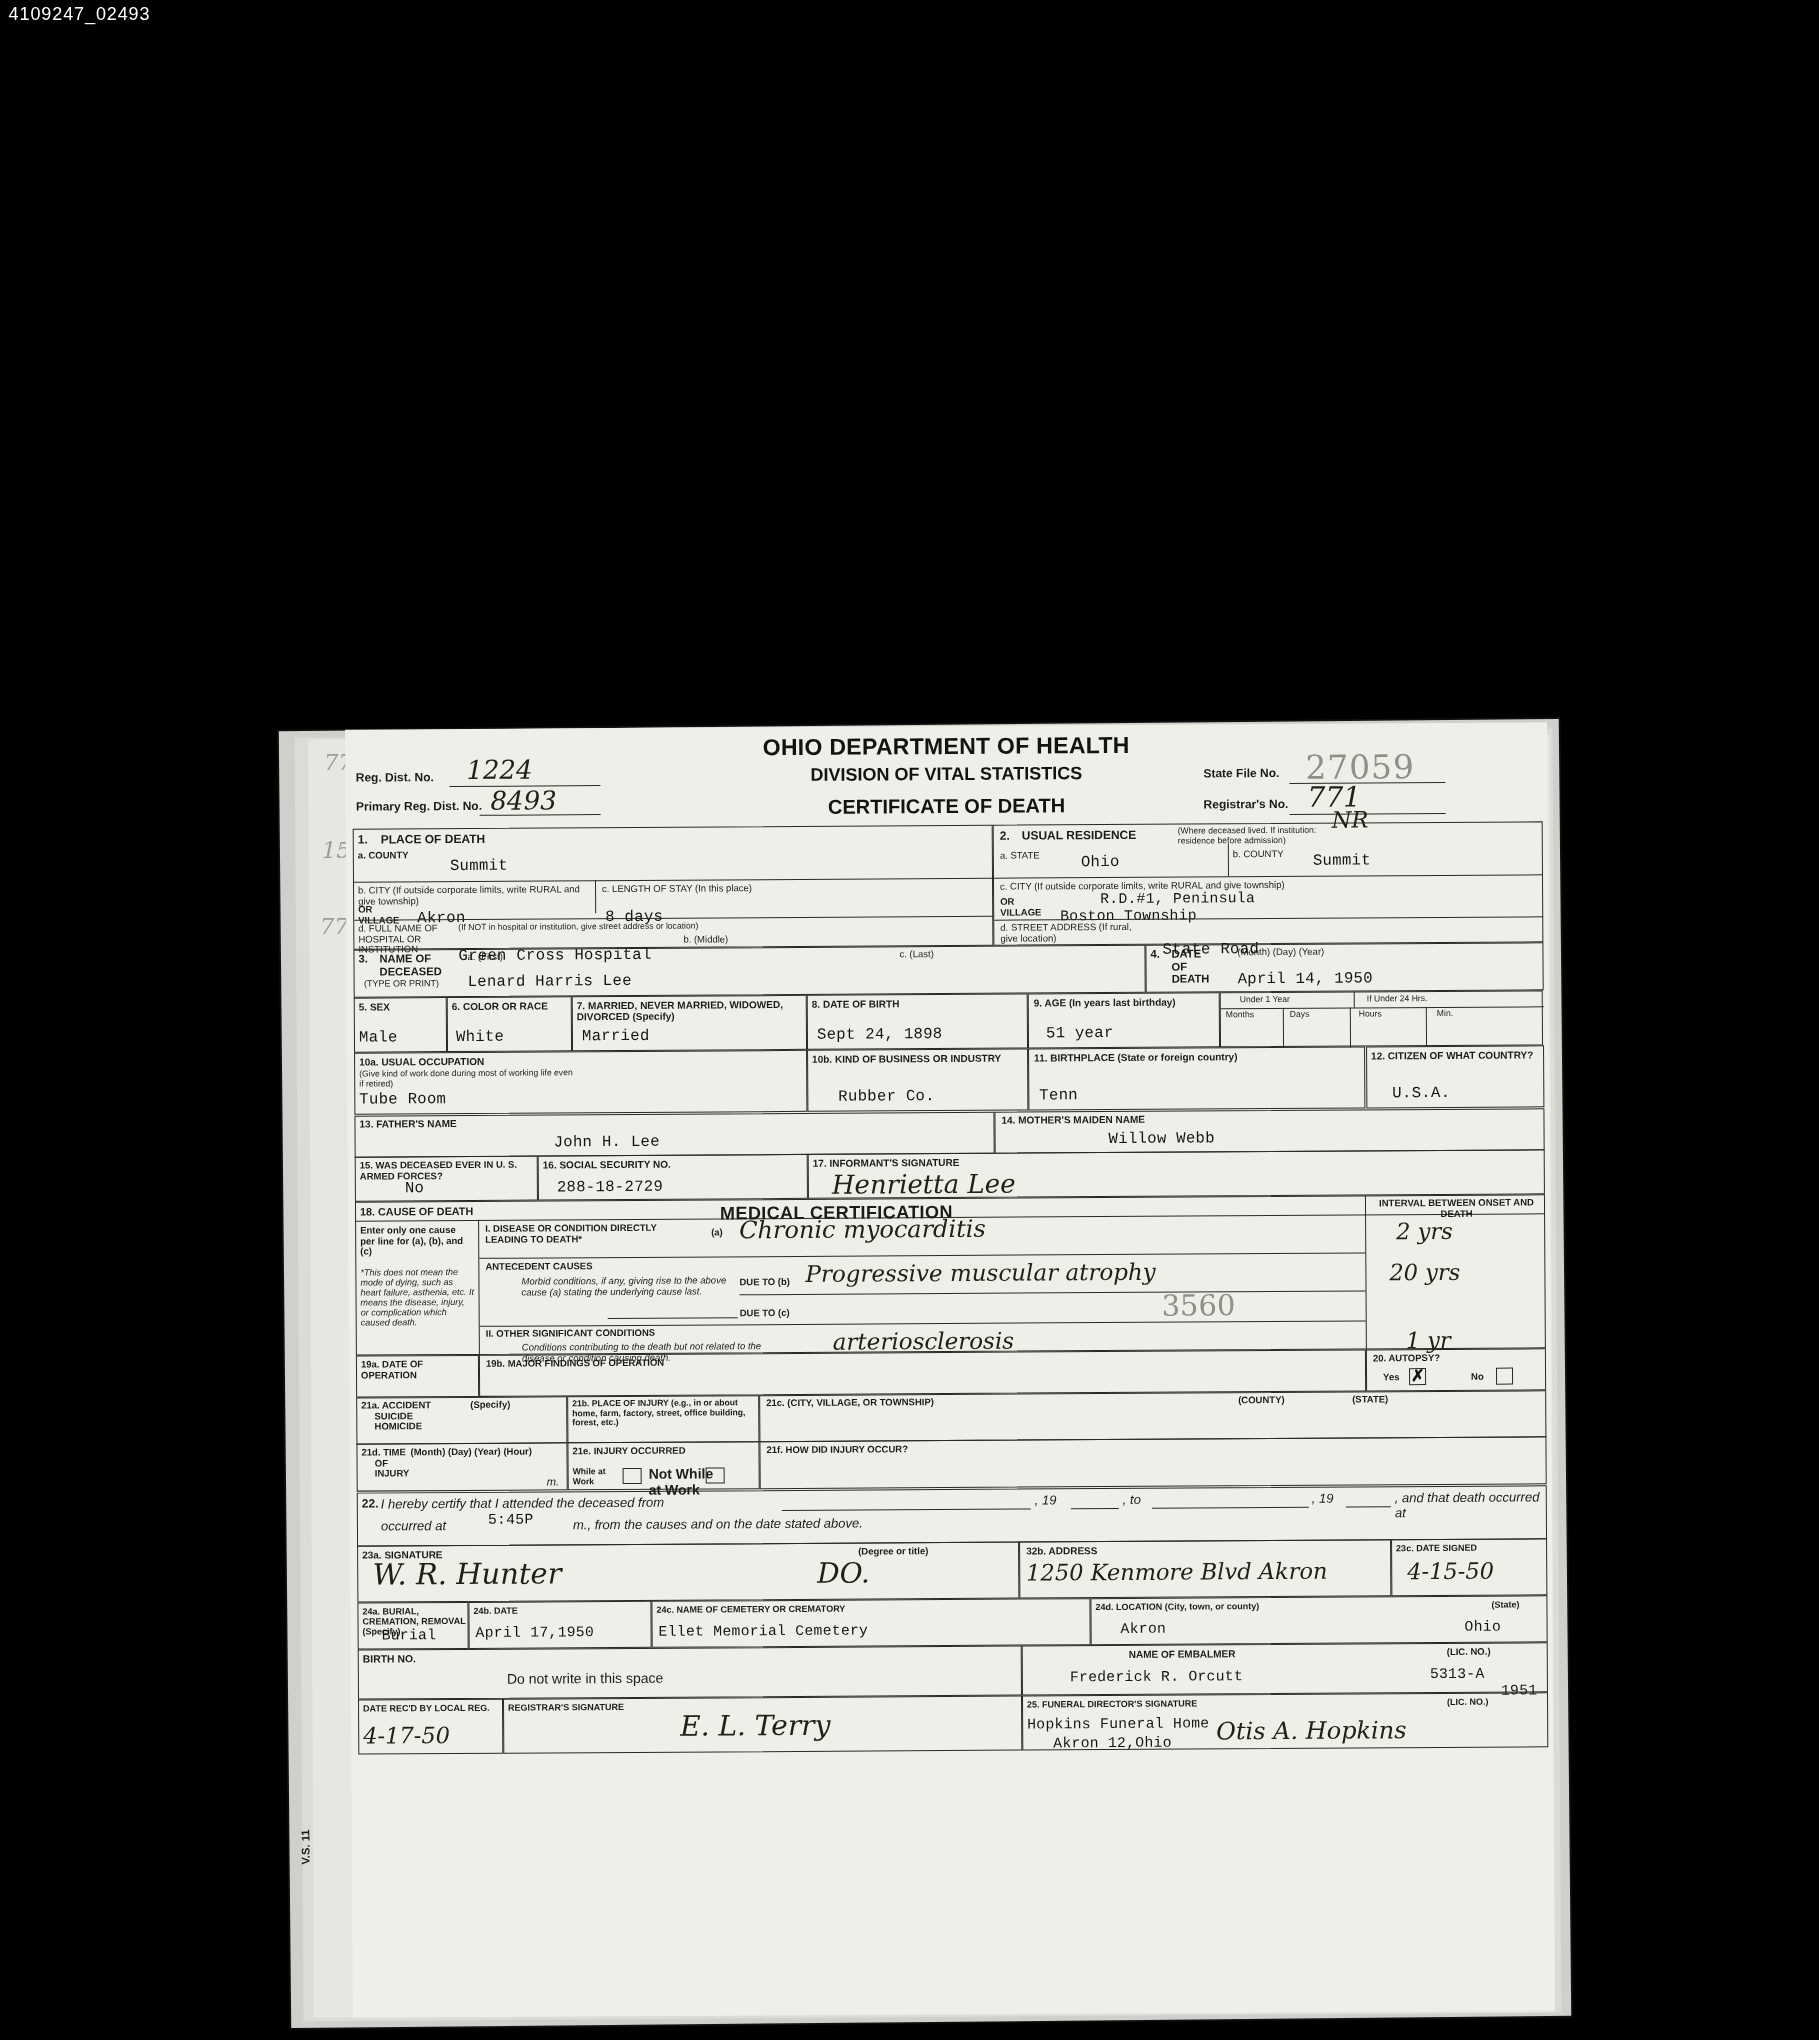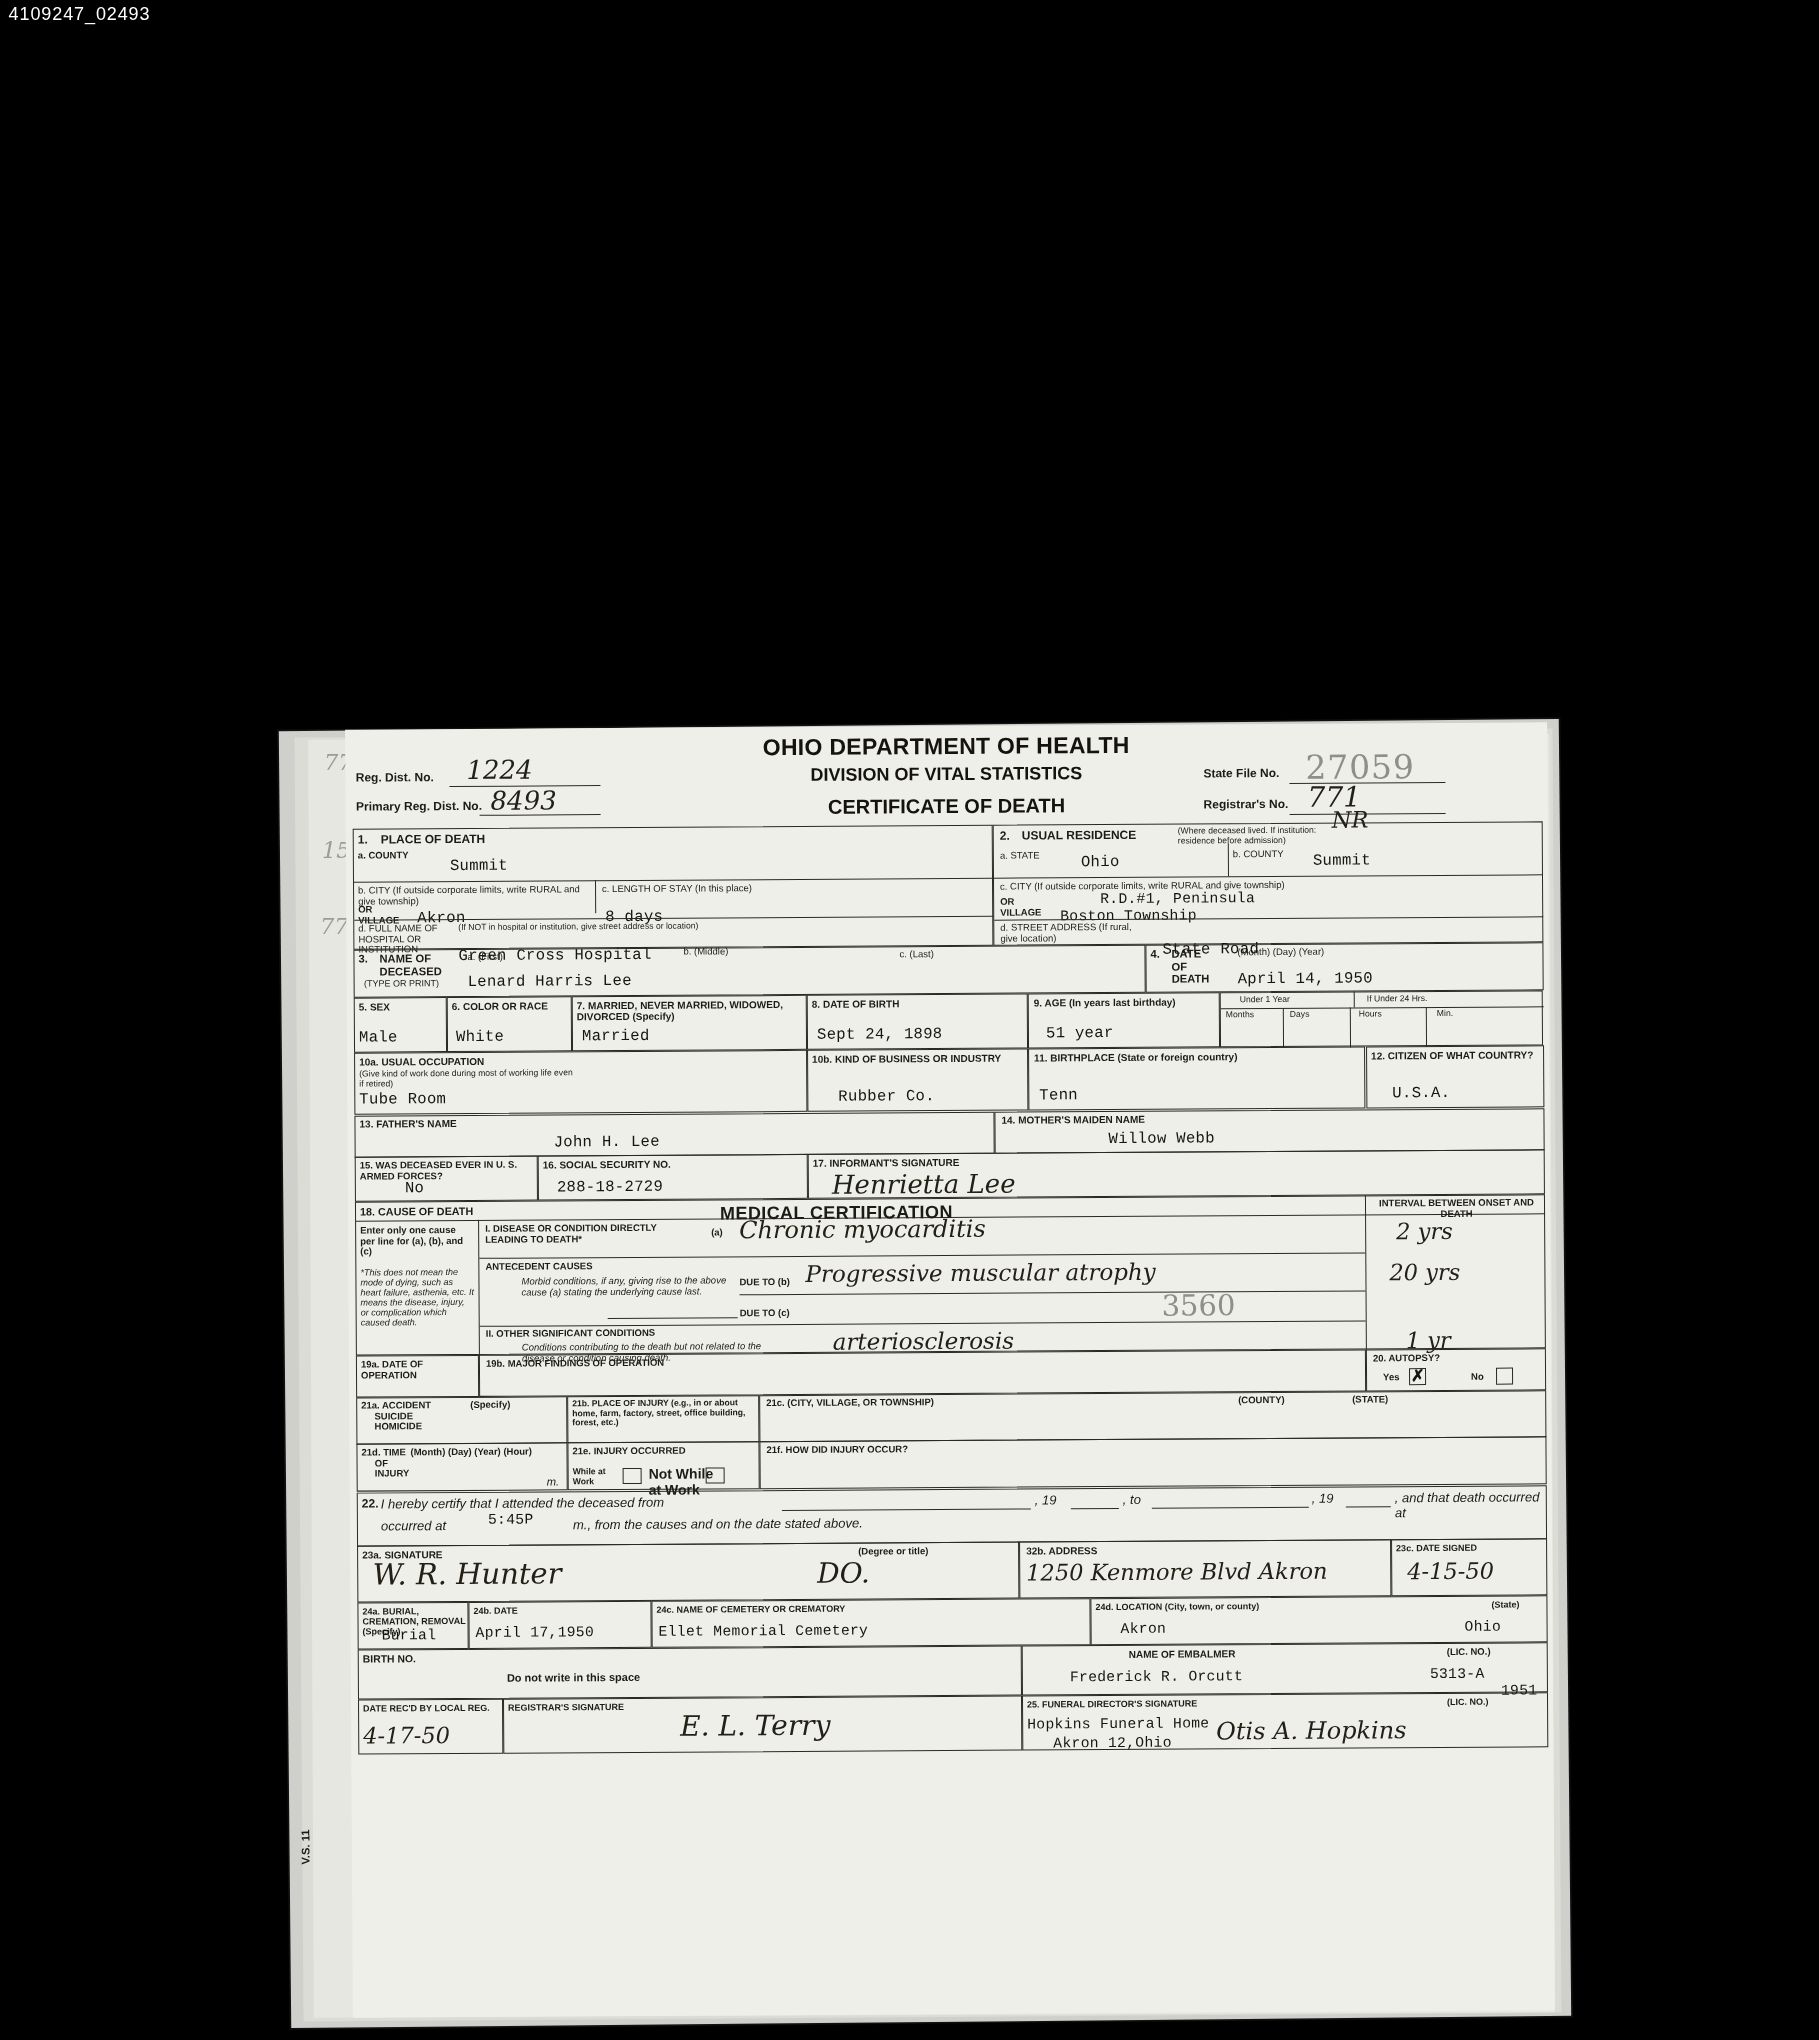--- a/index.html
+++ b/index.html
@@ -156,21 +156,21 @@
       <div class="lbl sm" style="left:654px;top:197px;width:138px;">d. STREET ADDRESS (If rural, give location)</div>
       <div class="val" style="left:816px;top:216px;">State Road</div>
 
       <div class="bx" style="left:7px;top:220px;width:792px;height:48px;"></div>
       <div class="bx" style="left:799px;top:220px;width:398px;height:48px;"></div>
 
       <div class="lbl" style="left:12px;top:223px;font-size:11.2px;">3.</div>
       <div class="lbl" style="left:33px;top:223px;font-size:11.2px;width:80px;">NAME OF DECEASED</div>
       <div class="lbl sm" style="left:17.3px;top:249px;font-size:9px;">(TYPE OR PRINT)</div>
       <div class="lbl sm" style="left:121px;top:223px;">a. (First)</div>
-      <div class="lbl sm" style="left:337px;top:219px;text-align:center;">b. (Middle)</div>
+      <div class="lbl sm" style="left:337px;top:207px;text-align:center;">b. (Middle)</div>
       <div class="lbl sm" style="left:553px;top:223px;">c. (Last)</div>
       <div class="val" style="left:121px;top:244px;">Lenard  Harris  Lee</div>
 
       <div class="lbl" style="left:804px;top:223px;font-size:11.2px;">4.</div>
       <div class="lbl" style="left:825px;top:223px;font-size:11.2px;">DATE<br>OF<br>DEATH</div>
       <div class="lbl sm" style="left:891px;top:223px;">(Month)    (Day)    (Year)</div>
       <div class="val" style="left:891px;top:246px;">April 14, 1950</div>
 
       <div class="bx" style="left:7px;top:268px;width:93px;height:55px;"></div>
       <div class="bx" style="left:100px;top:268px;width:125px;height:55px;"></div>
@@ -361,21 +361,21 @@
       <div class="lbl sm" style="left:306px;top:877px;font-weight:bold;font-size:9px;"><span>24c.</span> <span>NAME OF CEMETERY OR CREMATORY</span></div>
       <div class="val sm" style="left:308px;top:896px;font-size:14.7px;">Ellet Memorial Cemetery</div>
       <div class="lbl sm" style="left:745px;top:877px;font-weight:bold;font-size:9px;"><span>24d.</span> <span>LOCATION (City, town, or county)</span></div>
       <div class="lbl sm" style="left:1141px;top:877px;font-weight:bold;font-size:9px;">(State)</div>
       <div class="val sm" style="left:770px;top:896px;font-size:14.7px;">Akron</div>
       <div class="val sm" style="left:1114px;top:896px;font-size:14.7px;">Ohio</div>
 
       <div class="bx" style="left:7px;top:920px;width:664px;height:50px;"></div>
       <div class="bx" style="left:671px;top:920px;width:526px;height:50px;"></div>
       <div class="lbl" style="left:12px;top:924px;font-size:10.4px;">BIRTH NO.</div>
-      <div class="lbl sm" style="left:156px;top:943px;font-weight:bold;font-size:11px;">Do not write in this space</div>
+      <div class="lbl sm" style="left:156px;top:943px;font-weight:normal;font-size:14px;">Do not write in this space</div>
       <div class="lbl sm" style="left:778px;top:924px;font-weight:bold;font-size:10px;">NAME OF EMBALMER</div>
       <div class="lbl sm" style="left:1096px;top:924px;font-weight:bold;font-size:9.5px;">(LIC. NO.)</div>
       <div class="val sm" style="left:719px;top:944px;font-size:14.7px;">Frederick R. Orcutt</div>
       <div class="val sm" style="left:1079px;top:943px;font-size:14.7px;">5313-A</div>
       <div class="val sm" style="left:1150px;top:960px;font-size:14.7px;">1951</div>
 
       <div class="bx" style="left:7px;top:970px;width:145px;height:55px;"></div>
       <div class="bx" style="left:152px;top:970px;width:519px;height:55px;"></div>
       <div class="bx" style="left:671px;top:970px;width:526px;height:55px;"></div>
 

